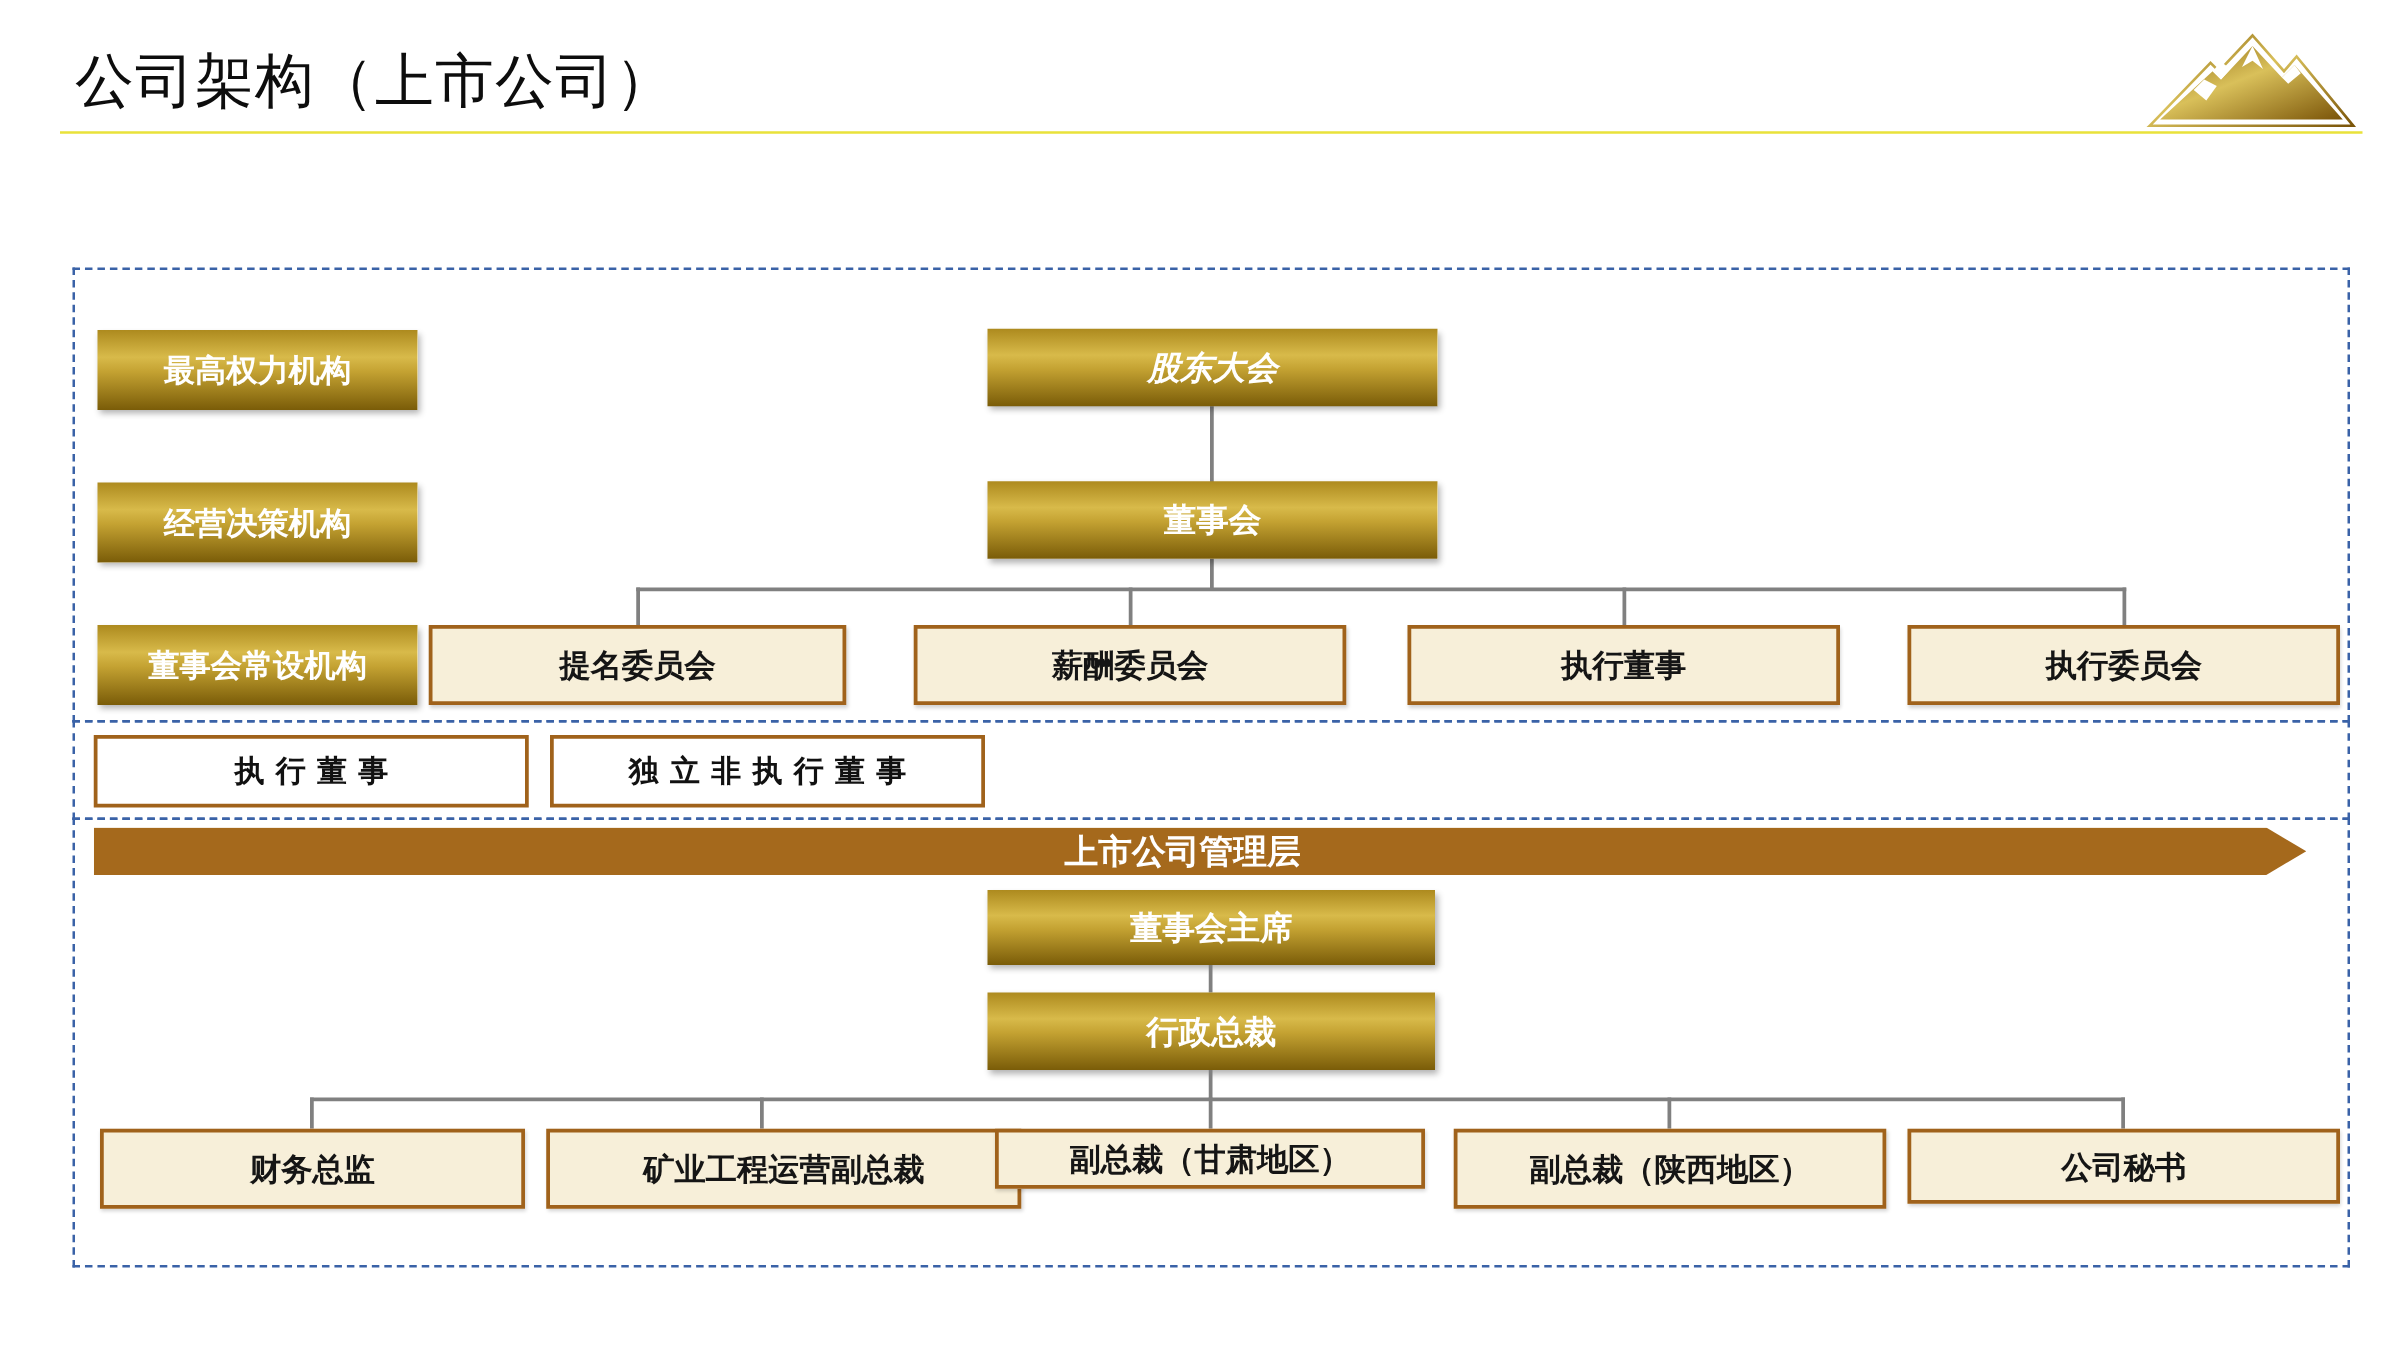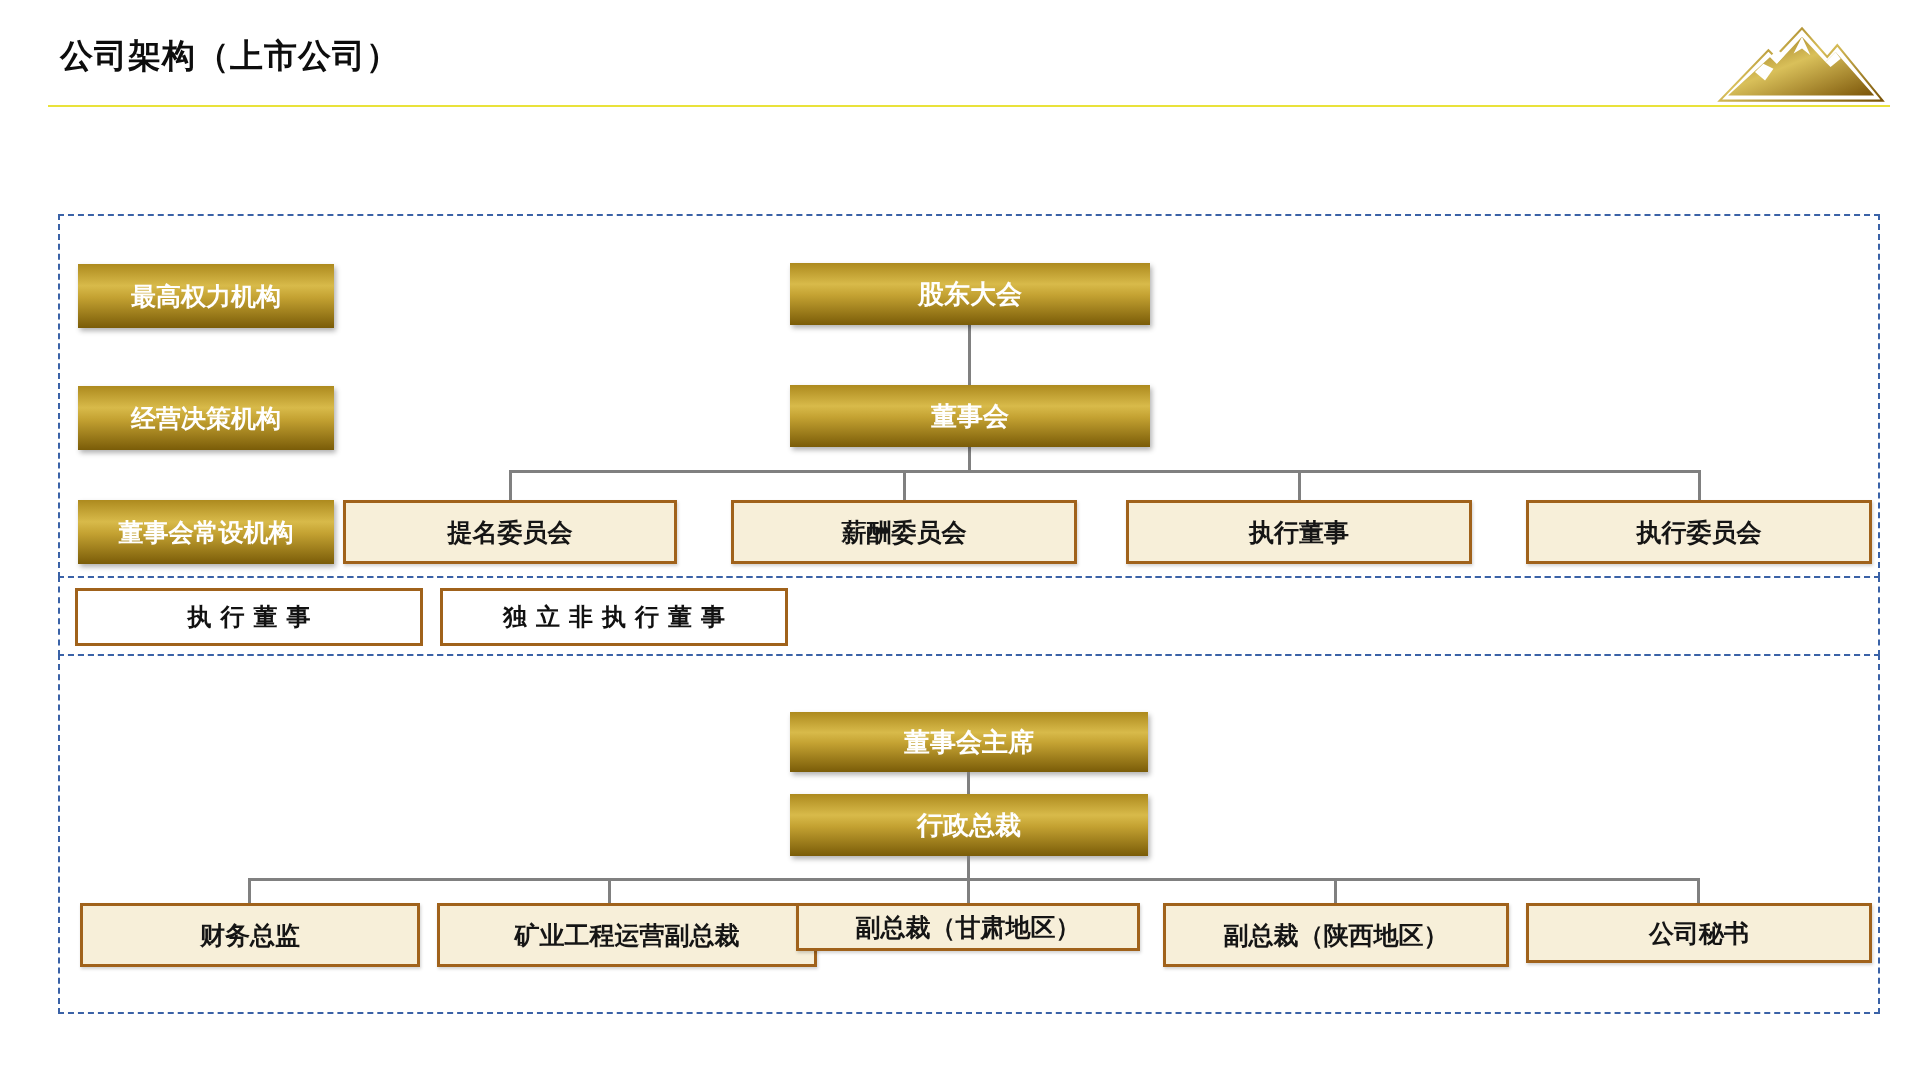--- a/index.html
+++ b/index.html
@@ -1,18 +1,18 @@
 <!DOCTYPE html>
 <html><head>
 <meta charset="utf-8">
 <style>
   html,body{margin:0;padding:0;background:#ffffff;font-family:"Liberation Sans",sans-serif;}
   #page{position:relative;width:1920px;height:1080px;background:#ffffff;overflow:hidden;}
 
-  .page-title{position:absolute;left:60px;top:34px;font-size:33px;font-weight:bold;color:#0d0d0d;letter-spacing:1px;}
+  .page-title{position:absolute;left:60px;top:34px;font-size:47px;font-weight:normal;color:#0d0d0d;letter-spacing:1px;}
   .title-rule{position:absolute;left:48px;top:105px;width:1842px;height:2px;background:#e9e23a;}
 
   .dashed-box{position:absolute;border:2px dashed #3a62a7;box-sizing:border-box;background:transparent;}
 
   .banner{position:absolute;height:38px;background:#a5691c;color:#ffffff;font-size:27px;font-weight:bold;
           display:flex;align-items:center;justify-content:center;
           clip-path:polygon(0 0,calc(100% - 32px) 0,100% 50%,calc(100% - 32px) 100%,0 100%);}
   .banner span{transform:translateX(-14px);}
 
   .goldbox{position:absolute;box-sizing:border-box;display:flex;align-items:center;justify-content:center;
@@ -67,21 +67,21 @@
   <div class="vline" style="left:968px;top:447px;height:25px;"></div>
   <div class="hline" style="left:509px;top:470px;width:1192px;"></div>
   <div class="vline" style="left:509px;top:470px;height:30px;"></div>
   <div class="vline" style="left:903px;top:470px;height:30px;"></div>
   <div class="vline" style="left:1298px;top:470px;height:30px;"></div>
   <div class="vline" style="left:1698px;top:470px;height:30px;"></div>
 
   <div class="goldbox small" style="left:78px;top:264px;width:256px;height:64px;">
     <span>最高权力机构</span>
   </div>
-  <div class="goldbox" style="left:790px;top:263px;width:360px;height:62px;">
+  <div class="goldbox" style="left:790px;top:263px;width:360px;height:62px;font-style:italic;">
     <span>股东大会</span>
   </div>
 
   <div class="goldbox small" style="left:78px;top:386px;width:256px;height:64px;">
     <span>经营决策机构</span>
   </div>
   <div class="goldbox" style="left:790px;top:385px;width:360px;height:62px;">
     <span>董事会</span>
   </div>
 
@@ -101,20 +101,23 @@
     <span>执行委员会</span>
   </div>
 
   <div class="whitebox" style="left:75px;top:588px;width:348px;height:58px;">
     <span>执行董事</span>
   </div>
   <div class="whitebox" style="left:440px;top:588px;width:348px;height:58px;">
     <span>独立非执行董事</span>
   </div>
 
+  <div class="banner" style="left:75px;top:662px;width:1770px;">
+    <span>上市公司管理层</span>
+  </div>
 
   <div class="goldbox" style="left:790px;top:712px;width:358px;height:60px;">
     <span>董事会主席</span>
   </div>
   <div class="vline" style="left:967px;top:772px;height:22px;"></div>
   <div class="goldbox" style="left:790px;top:794px;width:358px;height:62px;">
     <span>行政总裁</span>
   </div>
 
   <div class="vline" style="left:967px;top:856px;height:24px;"></div>

